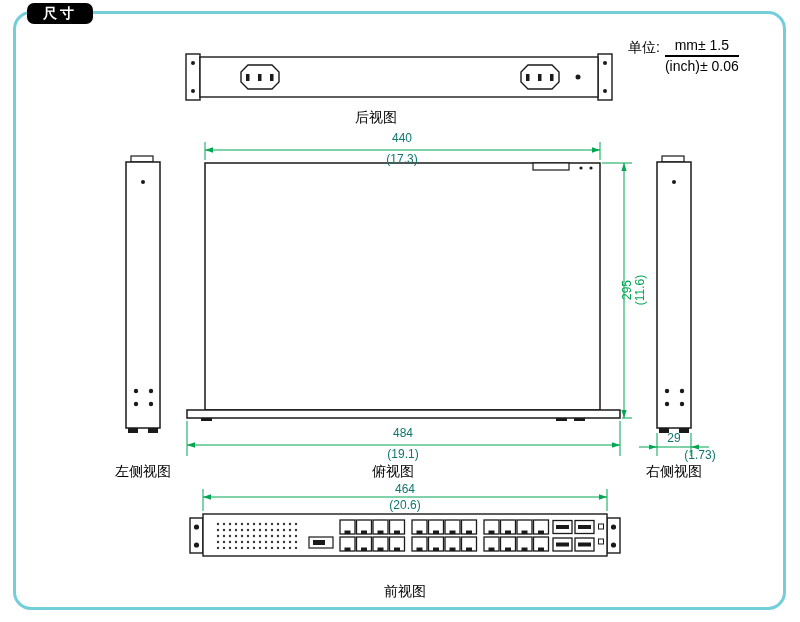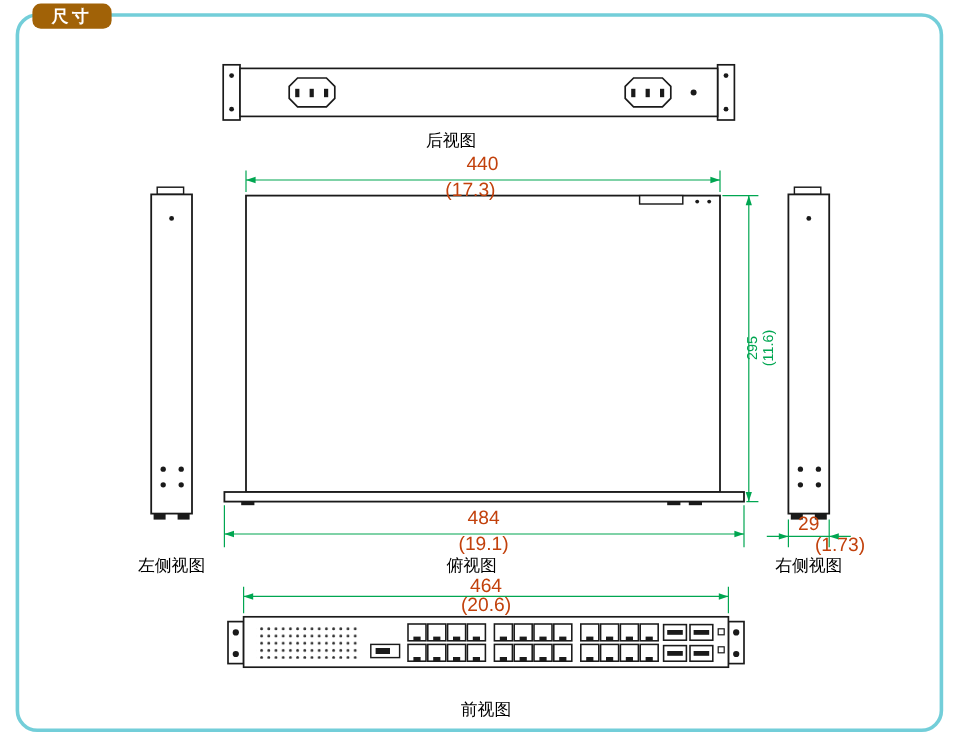--- a/index.html
+++ b/index.html
@@ -1,41 +1,48 @@
 <!DOCTYPE html>
 <html><head>
 <meta charset="utf-8">
 <style>
   *{margin:0;padding:0;box-sizing:border-box}
   html,body{width:800px;height:622px}
   body{background:#fff;font-family:"Liberation Sans","DejaVu Sans",sans-serif;position:relative;overflow:hidden}
   .page{position:absolute;inset:0}
   .frame{position:absolute;left:13px;top:11px;width:773px;height:599px;border:3px solid #73ced9;border-radius:18px}
-  .title-tab{position:absolute;left:27px;top:3px;height:21px;padding:0 16px;background:#a16207;border-radius:7px;color:#fff;font-size:14px;font-weight:bold;letter-spacing:3px;display:flex;align-items:center}
+  .title-tab{position:absolute;left:27px;top:3px;height:21px;padding:0 16px;background:#000000;border-radius:7px;color:#fff;font-size:14px;font-weight:bold;letter-spacing:3px;display:flex;align-items:center}
   .units{position:absolute;left:628px;top:37px;display:flex;align-items:flex-start;color:#000;font-size:14px}
   .units .u-label{margin-top:2px;margin-right:5px}
   .frac{display:inline-flex;flex-direction:column;align-items:center}
   .frac .mm{display:block;width:100%;text-align:center;border-bottom:2px solid #000;padding:0 6px 2px}
   .frac .inch{display:block;padding-top:1px}
-  .dim{position:absolute;transform:translateX(-50%);color:#c2410c;font-size:16px;line-height:12px;white-space:nowrap}
+  .dim{position:absolute;transform:translateX(-50%);color:#0f766e;font-size:12px;line-height:12px;white-space:nowrap}
   .dim-rot{position:absolute;left:634px;top:290px;transform:translate(-50%,-50%) rotate(-90deg);color:#00a651;font-size:12px;line-height:13px;text-align:center;white-space:nowrap}
   .vlabel{position:absolute;transform:translateX(-50%);color:#000;font-size:14px;white-space:nowrap}
   svg.drawing{position:absolute;left:0;top:0}
 </style>
 </head>
 <body>
 
 <div class="page">
 
   <div class="frame"></div>
 
   <div class="title-tab">
     <span>尺寸</span>
   </div>
 
+  <div class="units">
+    <span class="u-label">单位:</span>
+    <span class="frac">
+      <span class="mm">mm± 1.5</span>
+      <span class="inch">(inch)± 0.06</span>
+    </span>
+  </div>
 
   <svg class="drawing" width="800" height="622" viewBox="0 0 800 622">
     <defs>
       <pattern id="ventdots" width="6" height="6" patternUnits="userSpaceOnUse">
         <circle cx="2" cy="2" r="1.2" fill="#333"></circle>
       </pattern>
       <g id="rj45p">
         <rect x="0" y="0" width="15" height="14" fill="#fff" stroke="#1a1a1a" stroke-width="1.3"></rect>
         <rect x="4.5" y="10.5" width="6" height="3.5" fill="#1a1a1a"></rect>
       </g>
@@ -197,21 +204,21 @@
       <polygon points="624,163 621.4,171 626.6,171"></polygon>
       <polygon points="624,418 621.4,410 626.6,410"></polygon>
       <polygon points="657,447 649,444.4 649,449.6"></polygon>
       <polygon points="691,447 699,444.4 699,449.6"></polygon>
       <polygon points="203,497 211,494.3 211,499.7"></polygon>
       <polygon points="607,497 599,494.3 599,499.7"></polygon>
     </g>
   </svg>
 
   <div class="dim" style="left:402px;top:132px">440</div>
-  <div class="dim" style="left:392px;top:153px">(17.3)</div>
+  <div class="dim" style="left:402px;top:153px">(17.3)</div>
 
   <div class="dim-rot">
     <div>295</div>
     <div>(11.6)</div>
   </div>
 
   <div class="dim" style="left:403px;top:427px">484</div>
   <div class="dim" style="left:403px;top:448px">(19.1)</div>
 
   <div class="dim" style="left:674px;top:432px">29</div>

